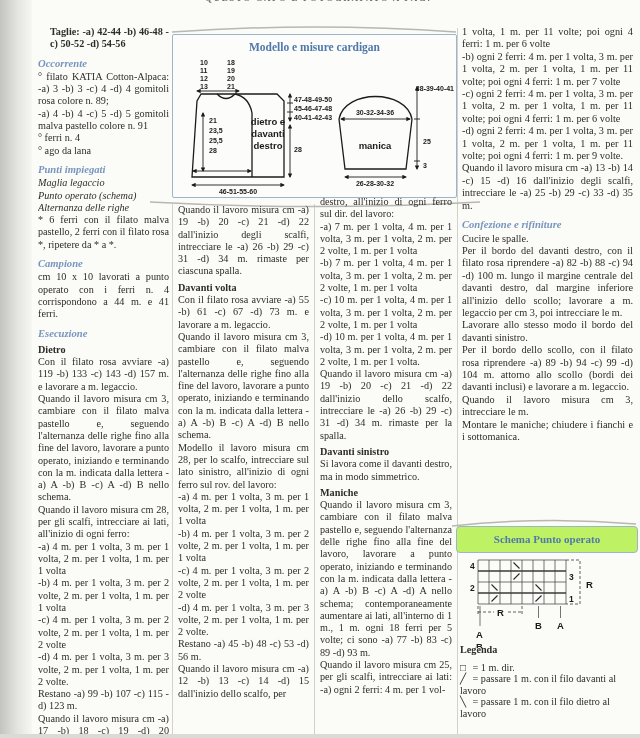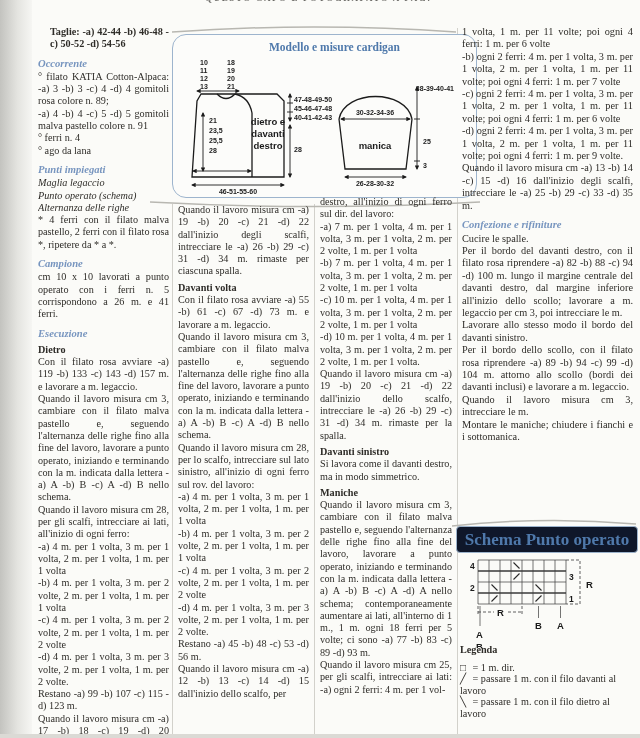--- a/index.html
+++ b/index.html
@@ -19,26 +19,26 @@
   .col p{margin:0;}
   .col .h{color:#7795bf;font-weight:bold;margin:7px 0 1px 0;font-size:10.6px;font-style:italic;}
   .col .sub{font-weight:bold;margin-top:4px;}
   .col .it{font-style:italic;}
   .col .bold{font-weight:bold;margin-left:12px;}
   #col1{left:38px;top:26px;width:131px;height:712px;}
   #col2{left:178px;top:204px;width:131px;height:534px;}
   #col3{left:320px;top:196px;width:132px;height:534px;}
   #col4{left:462px;top:26px;width:171px;height:498px;font-size:10.3px;line-height:12.4px;}
   .diagram-box{position:absolute;left:172px;top:34px;width:283px;height:162px;
-        border:1px solid #9db4cd;border-radius:14px;background:#fcfcfa;padding-left:20px;}
+        border:1px solid #9db4cd;border-radius:2px;background:#fcfcfa;}
   .box-title{text-align:center;color:#4f79ab;font-weight:bold;font-size:11.5px;margin-top:6px;}
   .schematic{position:absolute;left:0;top:22px;}
   .schema-title-box{position:absolute;left:456px;top:526px;width:180px;height:25px;
-        border:1px solid #9db4cd;border-radius:4px;background:#0f172a;
-        text-align:center;color:#4f79ab;font-weight:bold;font-size:17px;line-height:25px;}
+        border:1px solid #9db4cd;border-radius:4px;background:#bef264;
+        text-align:center;color:#4f79ab;font-weight:bold;font-size:11px;line-height:25px;}
   #chart-svg{position:absolute;left:462px;top:554px;}
   .legend{position:absolute;left:460px;top:644px;width:176px;font-size:10.2px;line-height:11.5px;text-align:left;}
   .legend p{margin:0;}
   .legend .lt{font-weight:bold;margin-bottom:6px;}
   .lsym{display:inline-block;min-width:10px;font-weight:bold;}
   .lsym.thin{font-weight:normal;}
   
   .num{font-family:"Liberation Sans",sans-serif;font-weight:bold;font-size:7px;fill:#1b1b1b;}
   .plabel{font-family:"Liberation Sans",sans-serif;font-weight:bold;font-size:9.5px;fill:#1b1b1b;}
   .ln{stroke:#1b1b1b;stroke-width:0.9;fill:none;}
@@ -75,23 +75,23 @@
     <p class="bold">Taglie: -a) 42-44 -b) 46-48 -c) 50-52 -d) 54-56</p>
     <p class="h">Occorrente</p>
     <p>° filato KATIA Cotton-Alpaca: -a) 3 -b) 3 -c) 4 -d) 4 gomitoli rosa colore n. 89;</p>
     <p>-a) 4 -b) 4 -c) 5 -d) 5 gomitoli malva pastello colore n. 91</p>
     <p>° ferri n. 4</p>
     <p>° ago da lana</p>
     <p class="h">Punti impiegati</p>
     <p class="it">Maglia legaccio</p>
     <p class="it">Punto operato (schema)</p>
     <p class="it">Alternanza delle righe</p>
-    <p>* 4 ferri con il filato malva pastello, 2 ferri con il filato rosa *, ripetere da * a *.</p>
+    <p>* 6 ferri con il filato malva pastello, 2 ferri con il filato rosa *, ripetere da * a *.</p>
     <p class="h">Campione</p>
-    <p>cm 10 x 10 lavorati a punto operato con i ferri n. 5 corrispondono a 26 m. e 41 ferri.</p>
+    <p>cm 10 x 10 lavorati a punto operato con i ferri n. 4 corrispondono a 44 m. e 41 ferri.</p>
     <p class="h">Esecuzione</p>
     <p class="sub">Dietro</p>
     <p>Con il filato rosa avviare -a) 119 -b) 133 -c) 143 -d) 157 m. e lavorare a m. legaccio.</p>
     <p>Quando il lavoro misura cm 3, cambiare con il filato malva pastello e, seguendo l'alternanza delle righe fino alla fine del lavoro, lavorare a punto operato, iniziando e terminando con la m. indicata dalla lettera -a) A -b) B -c) A -d) B nello schema.</p>
     <p>Quando il lavoro misura cm 28, per gli scalfi, intrecciare ai lati, all'inizio di ogni ferro:</p>
     <p>-a) 4 m. per 1 volta, 3 m. per 1 volta, 2 m. per 1 volta, 1 m. per 1 volta</p>
     <p>-b) 4 m. per 1 volta, 3 m. per 2 volte, 2 m. per 1 volta, 1 m. per 1 volta</p>
     <p>-c) 4 m. per 1 volta, 3 m. per 2 volte, 2 m. per 1 volta, 1 m. per 2 volte</p>
     <p>-d) 4 m. per 1 volta, 3 m. per 3 volte, 2 m. per 1 volta, 1 m. per 2 volte.</p>
     <p>Restano -a) 99 -b) 107 -c) 115 -d) 123 m.</p>
@@ -177,21 +177,21 @@
         <text class="num" x="250" y="111">3</text>
       </g>
     </svg>
   </div>
 
   <div class="col" id="col2">
     <p>Quando il lavoro misura cm -a) 19 -b) 20 -c) 21 -d) 22 dall'inizio degli scalfi, intrecciare le -a) 26 -b) 29 -c) 31 -d) 34 m. rimaste per ciascuna spalla.</p>
     <p class="sub">Davanti volta</p>
     <p>Con il filato rosa avviare -a) 55 -b) 61 -c) 67 -d) 73 m. e lavorare a m. legaccio.</p>
     <p>Quando il lavoro misura cm 3, cambiare con il filato malva pastello e, seguendo l'alternanza delle righe fino alla fine del lavoro, lavorare a punto operato, iniziando e terminando con la m. indicata dalla lettera -a) A -b) B -c) A -d) B nello schema.</p>
-    <p>Quando il lavoro misura cm 28, per lo scalfo, intrecciare sul lato sinistro, all'inizio di ogni ferro sul rov. del lavoro:</p>
+    <p>Modello il lavoro misura cm 28, per lo scalfo, intrecciare sul lato sinistro, all'inizio di ogni ferro sul rov. del lavoro:</p>
     <p>-a) 4 m. per 1 volta, 3 m. per 1 volta, 2 m. per 1 volta, 1 m. per 1 volta</p>
     <p>-b) 4 m. per 1 volta, 3 m. per 2 volte, 2 m. per 1 volta, 1 m. per 1 volta</p>
     <p>-c) 4 m. per 1 volta, 3 m. per 2 volte, 2 m. per 1 volta, 1 m. per 2 volte</p>
     <p>-d) 4 m. per 1 volta, 3 m. per 3 volte, 2 m. per 1 volta, 1 m. per 2 volte.</p>
     <p>Restano -a) 45 -b) 48 -c) 53 -d) 56 m.</p>
     <p>Quando il lavoro misura cm -a) 12 -b) 13 -c) 14 -d) 15 dall'inizio dello scalfo, per</p>
   </div>
 
   <div class="col" id="col3">
     <p>destro, all'inizio di ogni ferro sul dir. del lavoro:</p>

